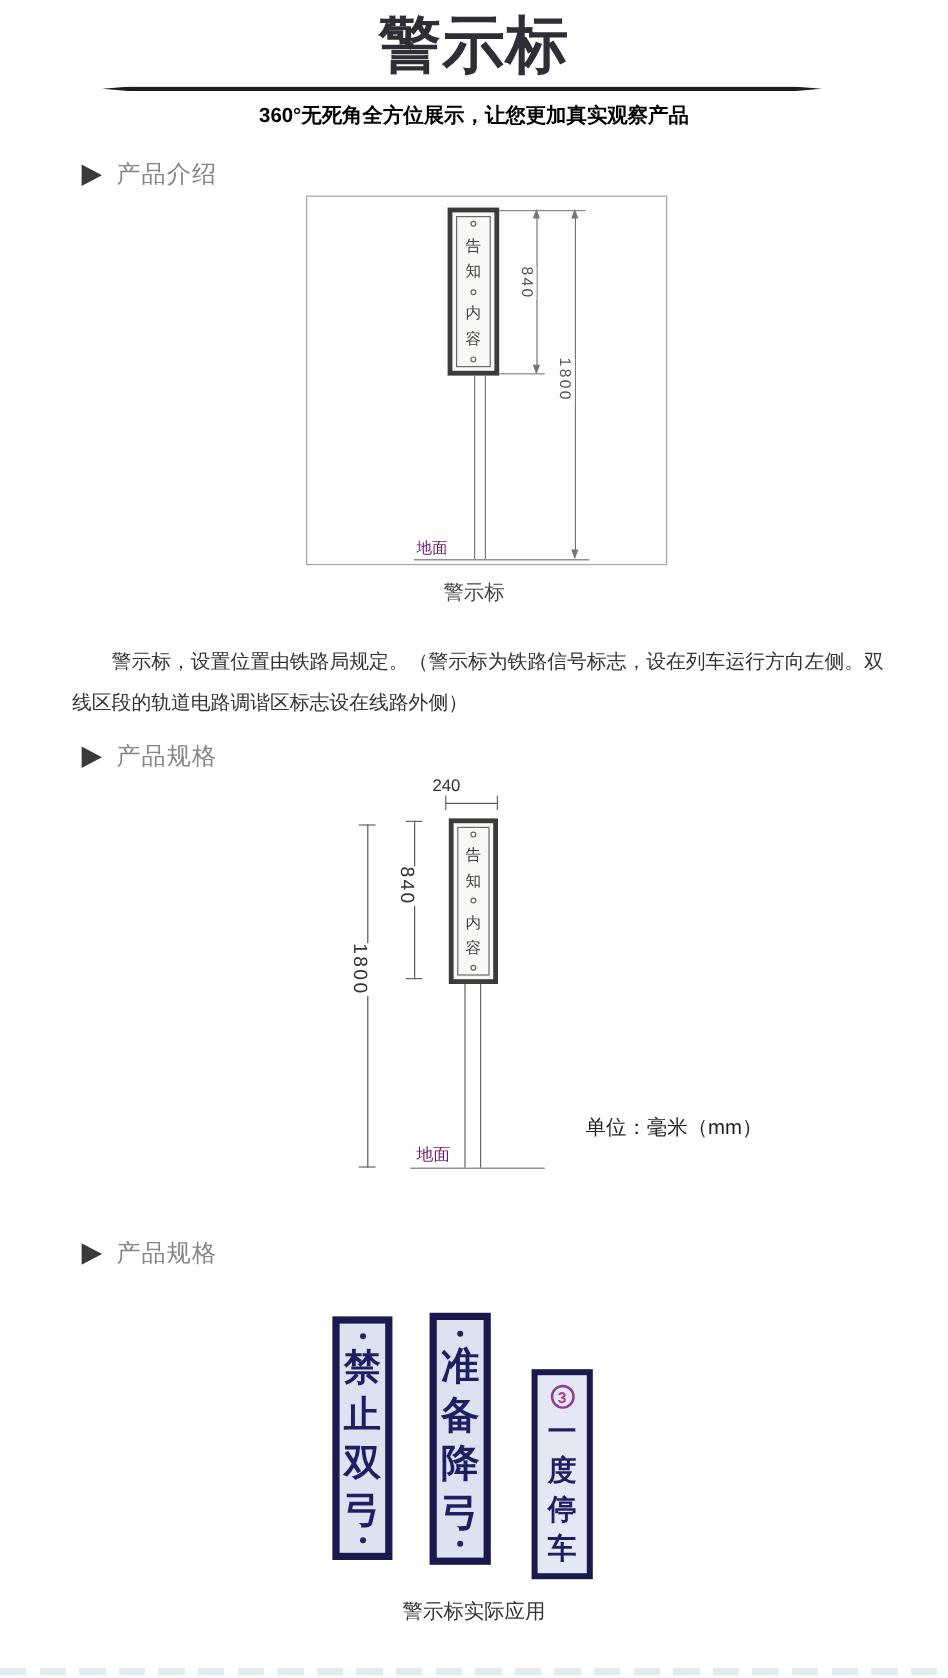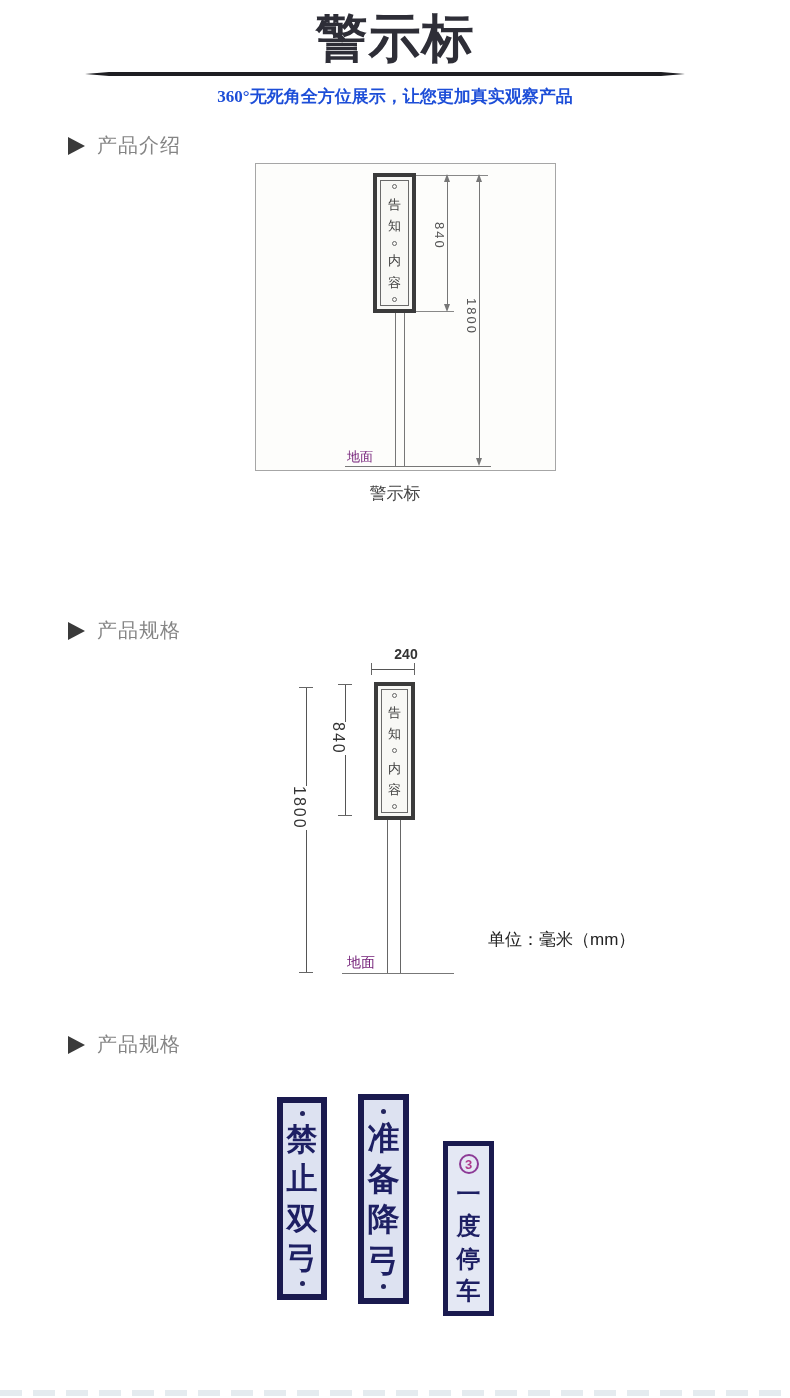--- a/index.html
+++ b/index.html
@@ -13,21 +13,21 @@
   .title{
     position:absolute;left:0;top:12px;width:790px;text-align:center;
     font-size:52px;font-weight:900;color:#2e2e37;line-height:1;letter-spacing:1px;
   }
   .title-rule{
     position:absolute;left:85px;top:72px;width:600px;height:4px;background:#1e1e22;
     clip-path:polygon(0 50%,4% 0,96% 0,100% 50%,96% 100%,4% 100%);
   }
   .subtitle{
     position:absolute;left:0;top:85px;width:790px;text-align:center;
-    font-size:17px;font-weight:700;color:#1d4ed8;font-family:Liberation Serif, serif;
+    font-size:17px;font-weight:700;color:#000000;
   }
 
   
   .sec-head{position:absolute;left:68px;display:flex;align-items:center;}
   .sec-tri{
     width:0;height:0;border-left:17px solid #3a3a3a;
     border-top:9px solid transparent;border-bottom:9px solid transparent;
   }
   .sec-label{margin-left:12px;font-size:20px;color:#858585;letter-spacing:1px;}
   #sec1{top:132px;} #sec2{top:617px;text-align:center;} #sec3{top:1031px;}
@@ -66,21 +66,21 @@
   #caption2{top:1331px;color:#333;}
 
   .paragraph{
     position:absolute;left:60px;top:518px;width:690px;
     font-size:16.5px;color:#333;line-height:34px;text-indent:2em;
   }
 
   
   .d2-dimlabel{position:absolute;writing-mode:vertical-rl;font-size:16px;color:#333;letter-spacing:2px;}
   .unit-note{position:absolute;left:488px;top:928px;font-size:17px;color:#222;}
-  .d2-240{position:absolute;left:380px;top:646px;width:52px;text-align:center;font-size:14px;color:#333;font-weight:bold;}
+  .d2-240{position:absolute;left:346px;top:646px;width:52px;text-align:center;font-size:14px;color:#333;}
 
   
   .photo-sign{
     position:absolute;box-sizing:border-box;background:#dde2f1;
     border:6px solid #1a1a4f;display:flex;flex-direction:column;align-items:center;
     justify-content:space-evenly;color:#1d1f63;font-weight:700;line-height:1;
   }
   .photo-sign .dot{width:5px;height:5px;border-radius:50%;background:#23255e;}
   #signA{left:277px;top:1097px;width:50px;height:203px;font-size:31px;}
   #signB{left:358px;top:1094px;width:51px;height:210px;font-size:32px;}
@@ -138,20 +138,21 @@
   <div class="arrow-dn" style="left:444px;top:304px;"></div>
   <div class="dim-vlabel" style="left:432px;top:222px;background:#fdfdfb;">840</div>
 
   <div class="vline" style="left:479px;top:178px;height:284px;"></div>
   <div class="arrow-up" style="left:476px;top:174px;"></div>
   <div class="arrow-dn" style="left:476px;top:458px;"></div>
   <div class="dim-vlabel" style="left:464px;top:298px;background:#fdfdfb;">1800</div>
 
   <div class="caption" id="caption1">警示标</div>
 
+  <p class="paragraph">警示标，设置位置由铁路局规定。（警示标为铁路信号标志，设在列车运行方向左侧。双线区段的轨道电路调谐区标志设在线路外侧）</p>
 
   <div class="sec-head" id="sec2">
     <span class="sec-tri"></span>
     <span class="sec-label">产品规格</span>
   </div>
 
   <div class="d2-240">240</div>
   <div class="hline" style="left:371px;top:669px;width:44px;background:#555;"></div>
   <div class="tick-v" style="left:371px;top:663px;"></div>
   <div class="tick-v" style="left:414px;top:663px;"></div>
@@ -209,16 +210,17 @@
   </div>
 
   <div class="photo-sign" id="signC">
     <span class="badge">3</span>
     <span>一</span>
     <span>度</span>
     <span>停</span>
     <span>车</span>
   </div>
 
+  <div class="caption" id="caption2">警示标实际应用</div>
 
   <div class="bottom-dashes"></div>
 
 </div>
 
 </body></html>

